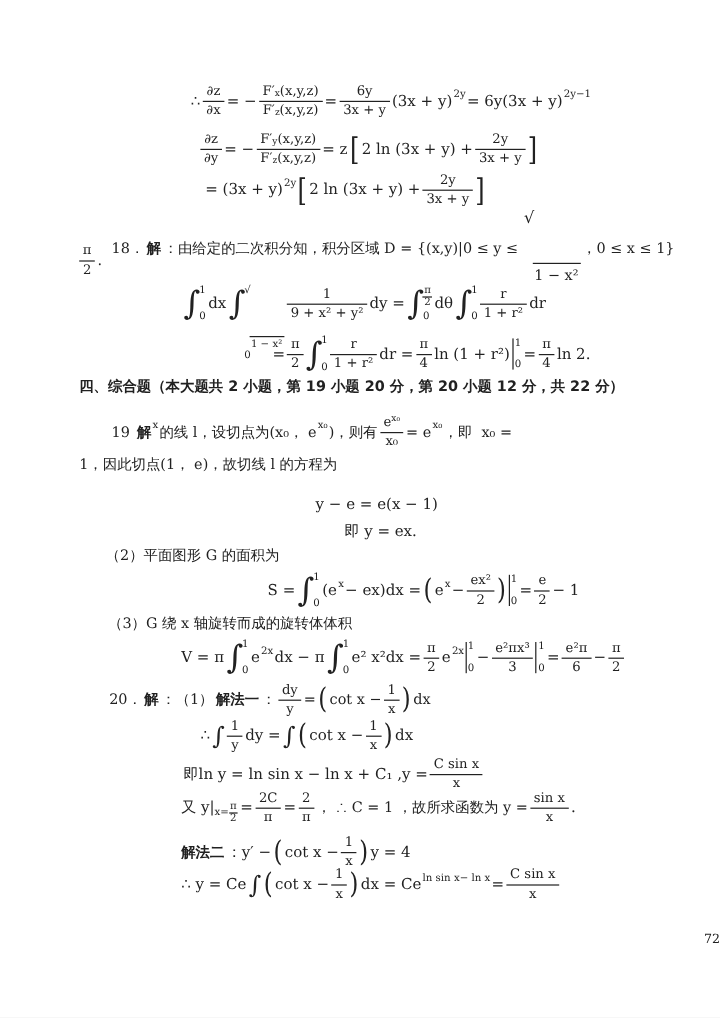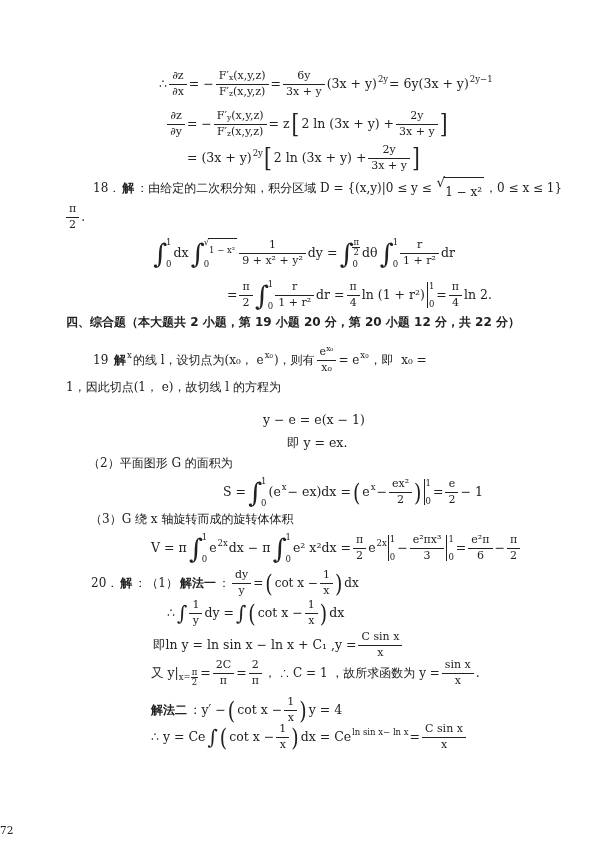--- a/index.html
+++ b/index.html
@@ -32,24 +32,24 @@
           font-size:8.5px;line-height:1;}
   
   .bigp{display:inline-block;font-size:19px;line-height:1;transform:scaleY(1.25);}
   .bigb{display:inline-block;font-size:20px;line-height:1;transform:scaleY(1.3);}
   
   sup.s{font-size:8.5px;position:relative;top:-0.55em;margin:0;}
   .subgrp{display:inline-flex;align-items:center;font-size:8.5px;position:relative;top:0.5em;margin-left:-1px;}
   
   .sqrtwrap{display:inline-flex;align-items:flex-start;margin:0;}
   .sqsign{font-size:1.12em;line-height:0.95;}
-  .sqbar{border-top:1px solid currentColor;padding:7px 2px 0 1px;margin-left:-1px;}
+  .sqbar{border-top:1px solid currentColor;padding:2px 2px 0 1px;margin-left:-1px;margin-top:42px;}
   .sqmini{display:inline-flex;align-items:flex-start;}
   .sqmini .sqbar{border-top:0.8px solid currentColor;}
-  .pagenum{position:absolute;left:0;width:600px;display:flex;justify-content:flex-start;font-size:10.5px;margin-top:47px;}
+  .pagenum{position:absolute;left:0;width:600px;display:flex;justify-content:flex-end;font-size:10.5px;}
 </style>
 </head>
 <body>
 
 <div class="page">
 
   <div class="line" style="top:70px;left:158px">
     <span>∴</span>
     <span class="frac"><span class="num">∂z</span><span class="den">∂x</span></span>
     <span>= −</span>
@@ -72,21 +72,21 @@
       <span class="num hrow"><span>F′</span><sup style="font-size:7.5px;position:relative;top:4px">y</sup><span>(x,y,z)</span></span>
       <span class="den hrow" style="display:flex;justify-content:center"><span>F′</span><sup style="font-size:7.5px;position:relative;top:4px">z</sup><span>(x,y,z)</span></span>
     </span>
     <span>= z</span>
     <span class="bigb">[</span>
     <span>2 ln (3x + y) +</span>
     <span class="frac"><span class="num">2y</span><span class="den">3x + y</span></span>
     <span class="bigb">]</span>
   </div>
 
-  <div class="line" style="top:144px;left:186px">
+  <div class="line" style="top:144px;left:170px">
     <span>= (3x + y)</span>
     <sup class="s">2y</sup>
     <span class="bigb">[</span>
     <span>2 ln (3x + y) +</span>
     <span class="frac"><span class="num">2y</span><span class="den">3x + y</span></span>
     <span class="bigb">]</span>
   </div>
 
   <div class="line t" style="top:177px;left:92px">
     <span>18．</span>

